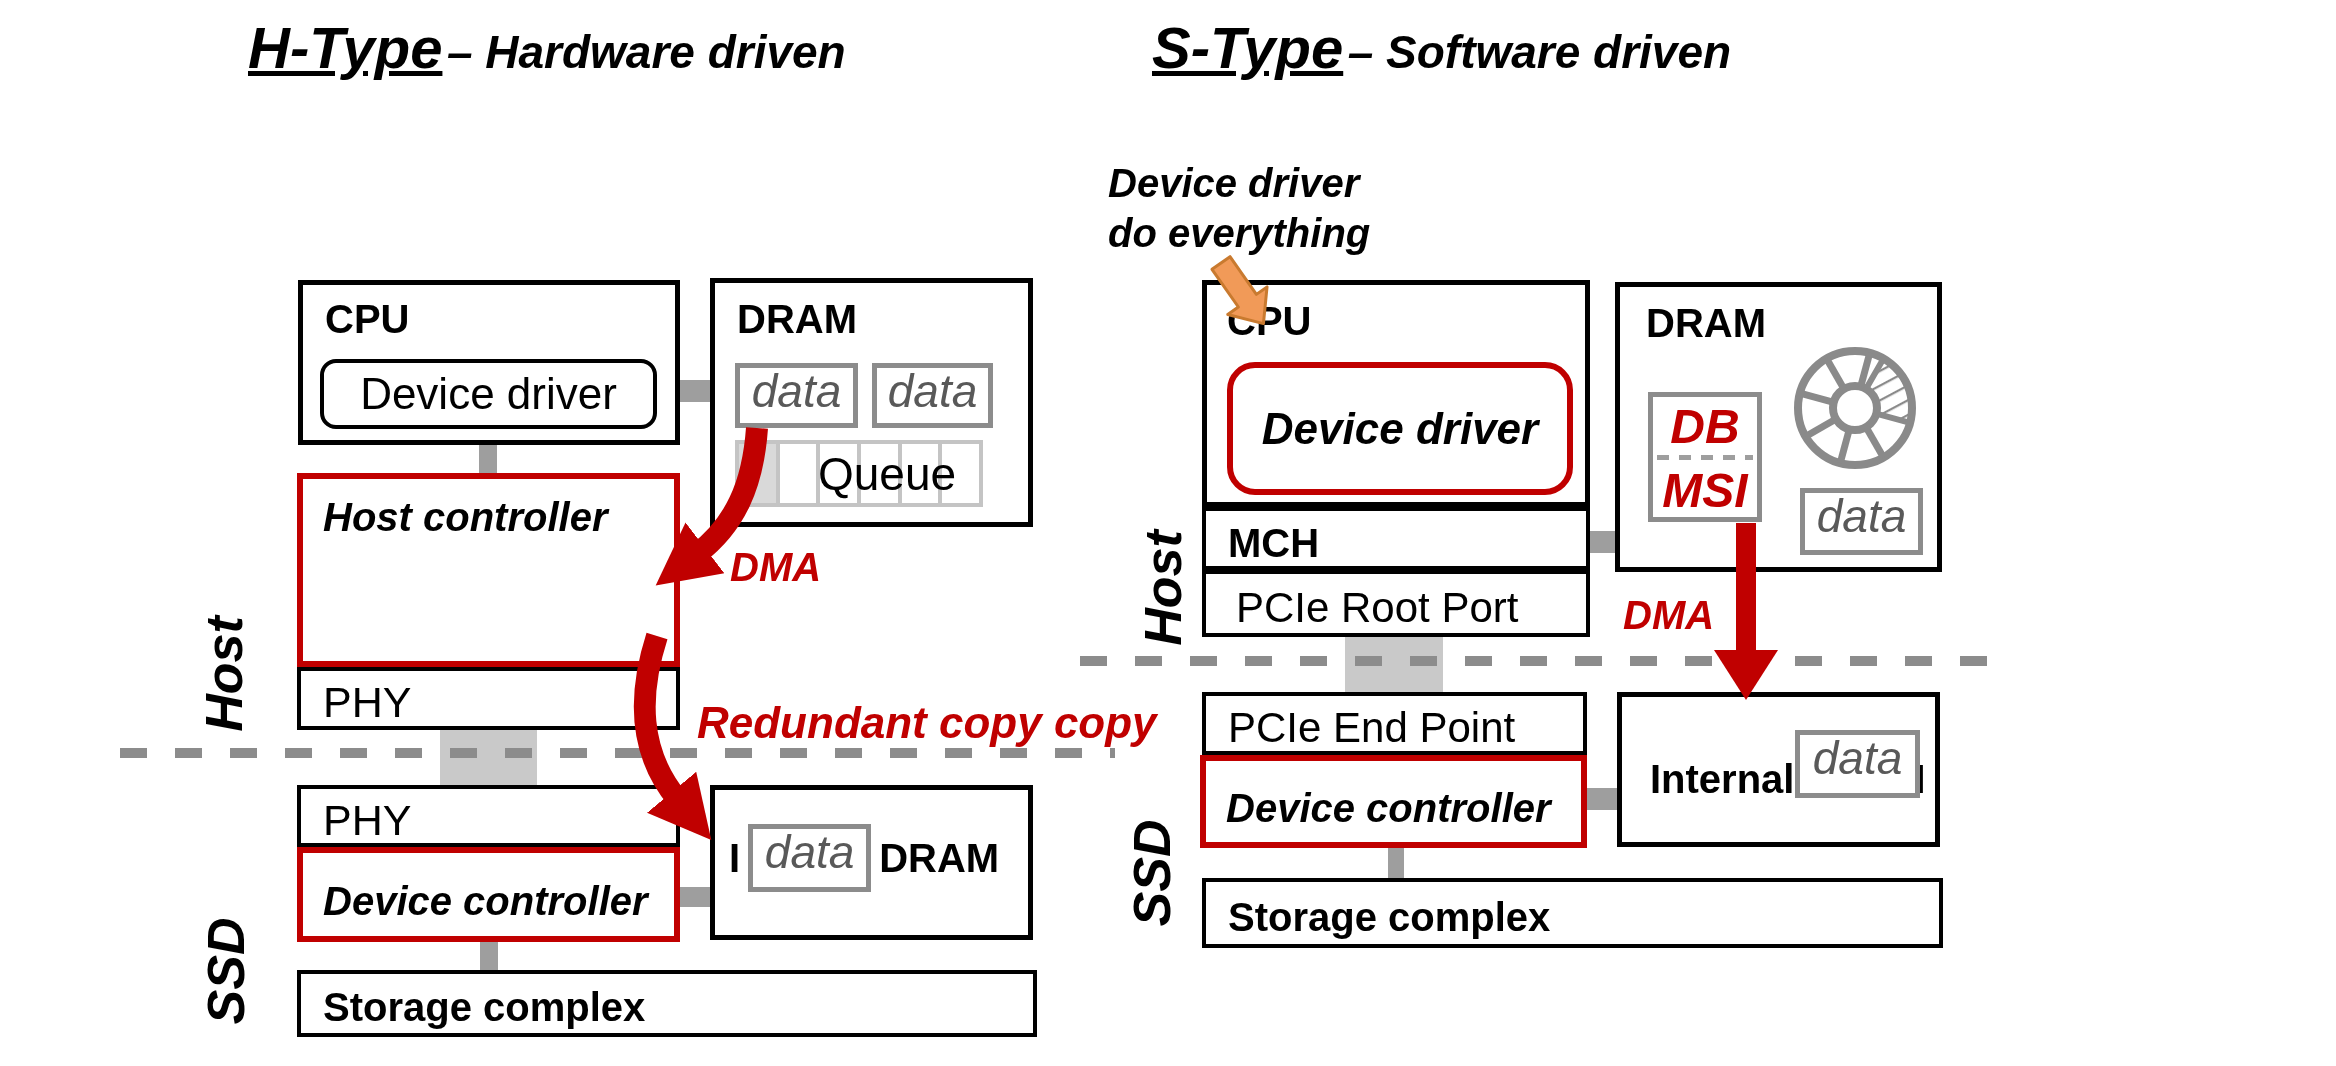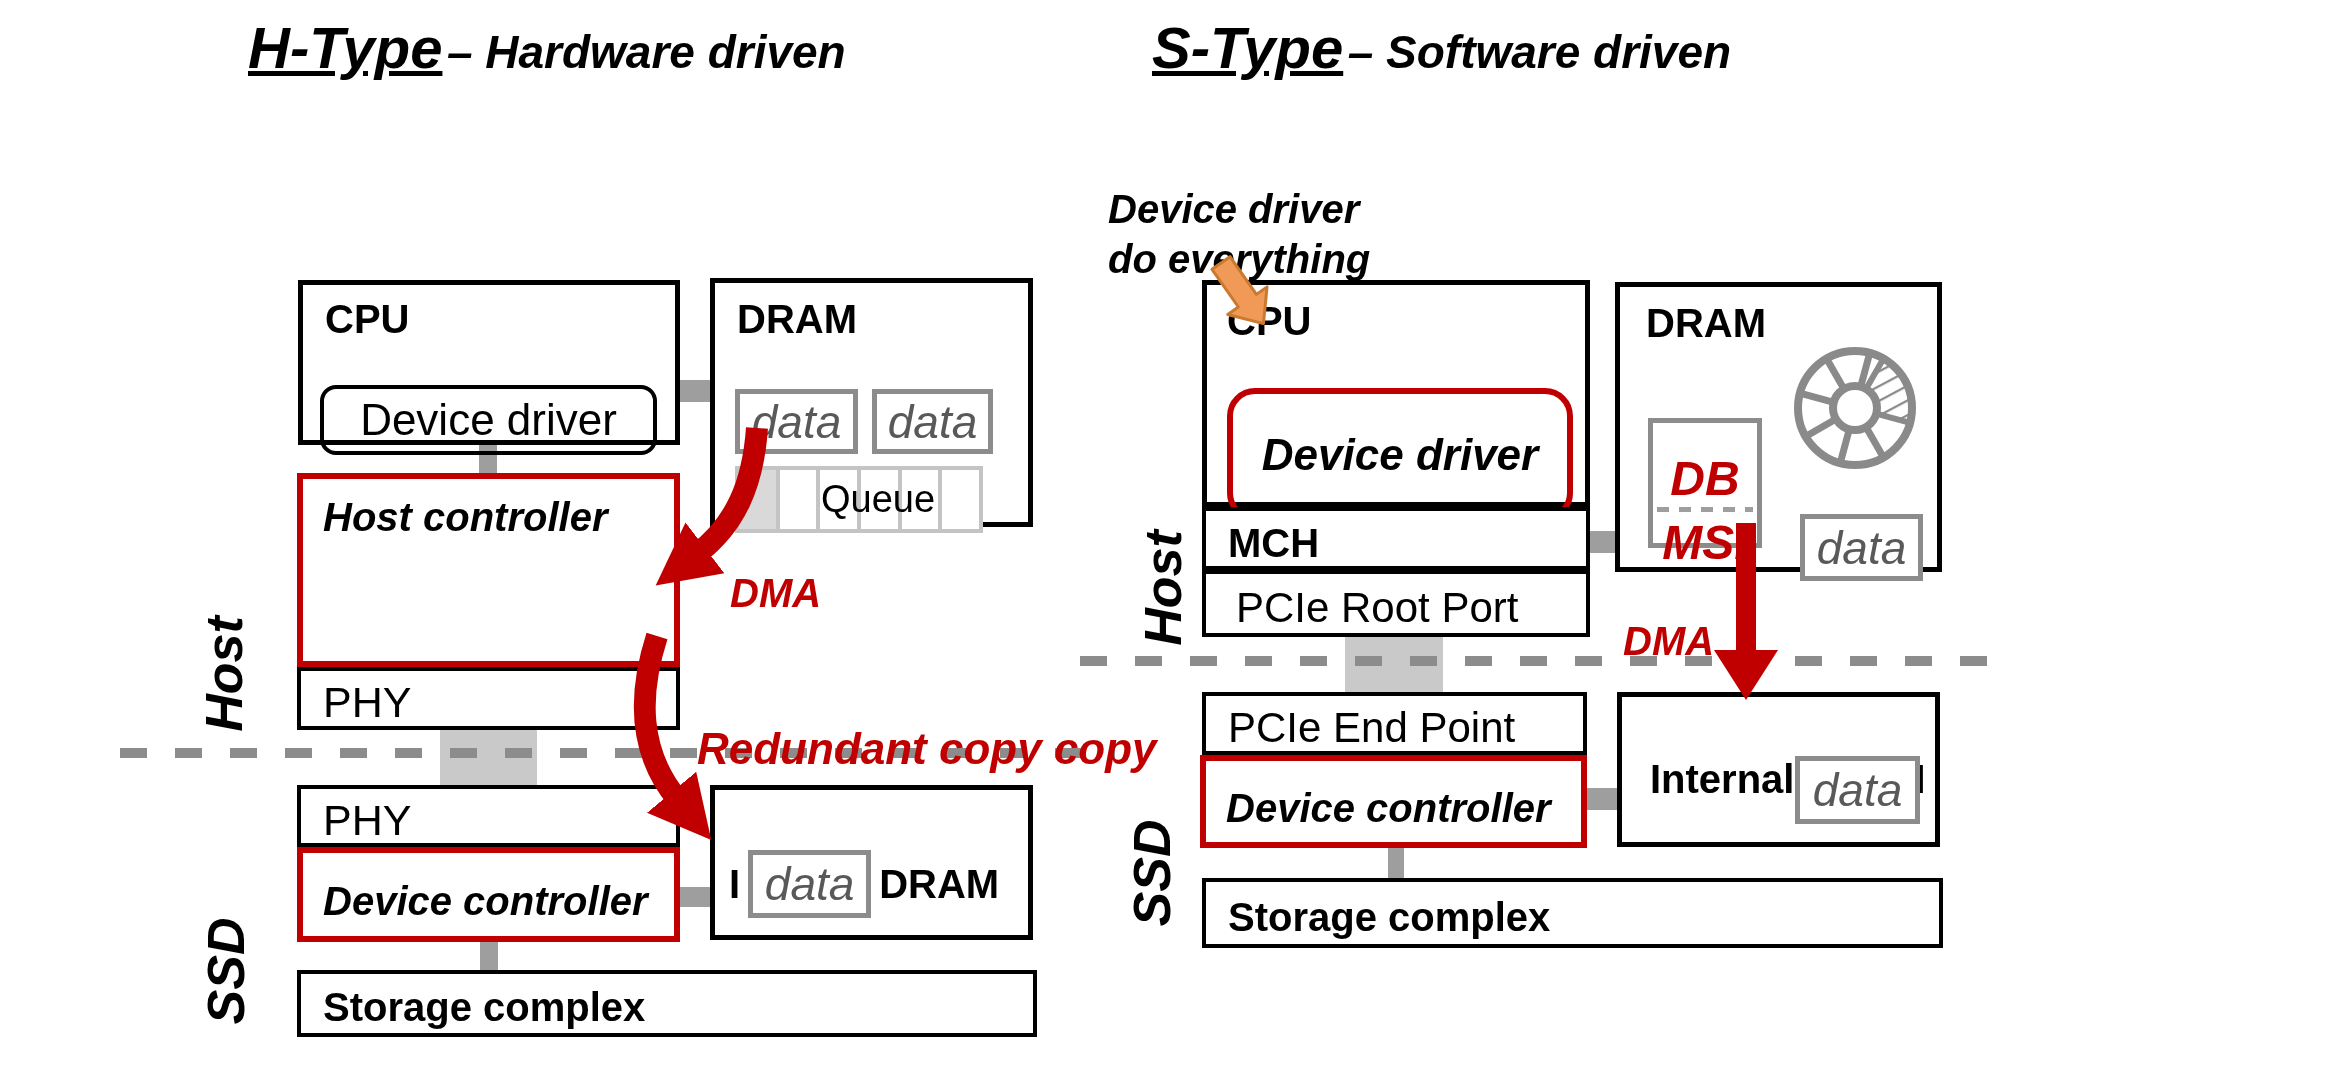--- a/index.html
+++ b/index.html
@@ -1,37 +1,37 @@
 <!DOCTYPE html>
 <html><head>
 <meta charset="utf-8">
 <style>
   html,body{margin:0;padding:0;background:#fff;}
   #stage{position:relative;width:2336px;height:1066px;background:#fff;overflow:hidden;
          font-family:"Liberation Sans",sans-serif;color:#000;}
-  .abs{position:absolute;margin-top:26px;}
+  .abs{position:absolute;}
   .box{position:absolute;background:#fff;border:5px solid #000;box-sizing:border-box;}
   .box.thin{border-width:4px;}
   .box.redb{border:6px solid #c00000;}
   .blabel{position:absolute;font-weight:bold;font-size:40px;line-height:1;text-align:center;}
   .rlabel{position:absolute;font-size:42px;line-height:1;}
   .bi{font-weight:bold;font-style:italic;}
   .red-t{color:#c00000;}
   .gray-data{font-style:italic;color:#595959;font-size:46px;line-height:1;}
   .conn{position:absolute;background:#9e9e9e;}
   .bigconn{position:absolute;background:#c9c9c9;}
   .dashline{position:absolute;height:10px;
     background:repeating-linear-gradient(90deg,#8c8c8c 0 27px,transparent 27px 55px);}
   .rot{position:absolute;font-weight:bold;font-style:italic;font-size:52px;white-space:nowrap;
        transform:translate(-50%,-50%) rotate(-90deg);}
   .title{position:absolute;white-space:nowrap;font-weight:bold;font-style:italic;}
   .title .main{font-size:58px;text-decoration:underline;}
   .title .sub{font-size:46px;}
   .databox{background:#fff;border:5px solid #8c8c8c;box-sizing:border-box;
-           display:flex;align-items:center;justify-content:center;}
+           display:flex;align-items:flex-start;justify-content:center;}
   .qcell{flex:1;border:4px solid #c4c4c4;background:#fff;box-sizing:border-box;}
   .qcell + .qcell{margin-left:-4px;}
   .qcell.fill{background:#d9d9d9;}
   .centered{display:flex;align-items:center;justify-content:center;}
   svg.overlay{position:absolute;left:0;top:0;pointer-events:none;}
 </style>
 </head>
 <body>
 
 <div id="stage">
@@ -68,21 +68,21 @@
       <span class="gray-data">data</span>
     </div>
     <div class="abs" style="left:20px;top:157px;width:248px;height:67px;display:flex;">
       <div class="qcell fill"></div>
       <div class="qcell"></div>
       <div class="qcell"></div>
       <div class="qcell"></div>
       <div class="qcell"></div>
       <div class="qcell"></div>
     </div>
-    <div class="abs centered" style="left:28px;top:157px;width:270px;height:67px;font-size:38px;">Queue</div>
+    <div class="abs centered" style="left:37px;top:157px;width:270px;height:67px;font-size:46px;">Queue</div>
   </div>
 
   <div class="box redb" style="left:297px;top:473px;width:383px;height:194px;">
     <div class="blabel bi" style="left:20px;top:18px;">Host controller</div>
   </div>
 
   <div class="box thin" style="left:297px;top:667px;width:383px;height:63px;">
     <div class="rlabel" style="left:22px;top:10px;font-size:43px;">PHY</div>
   </div>
 

